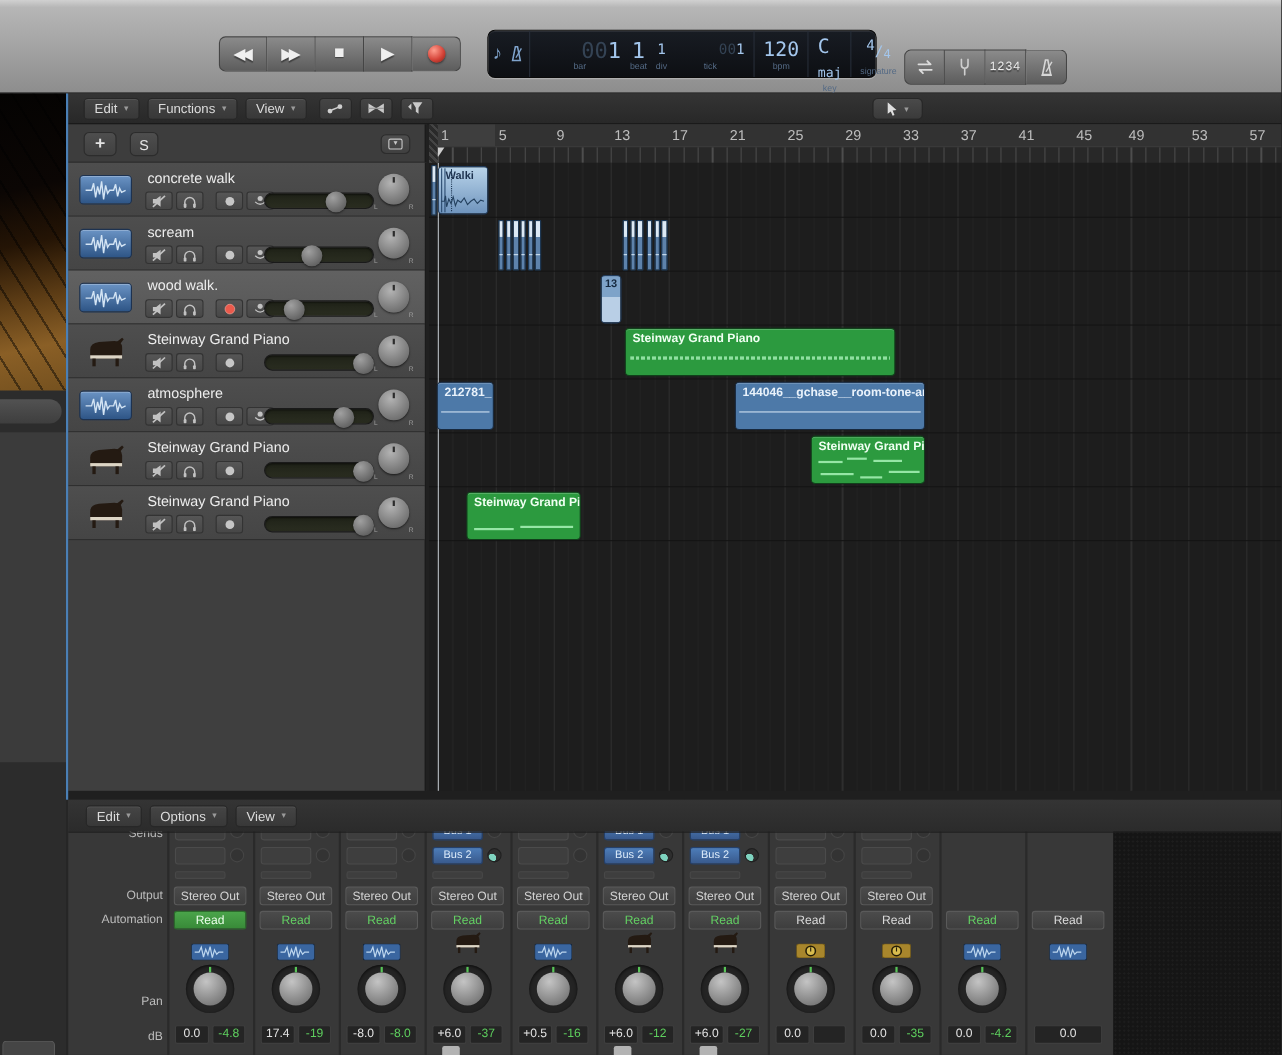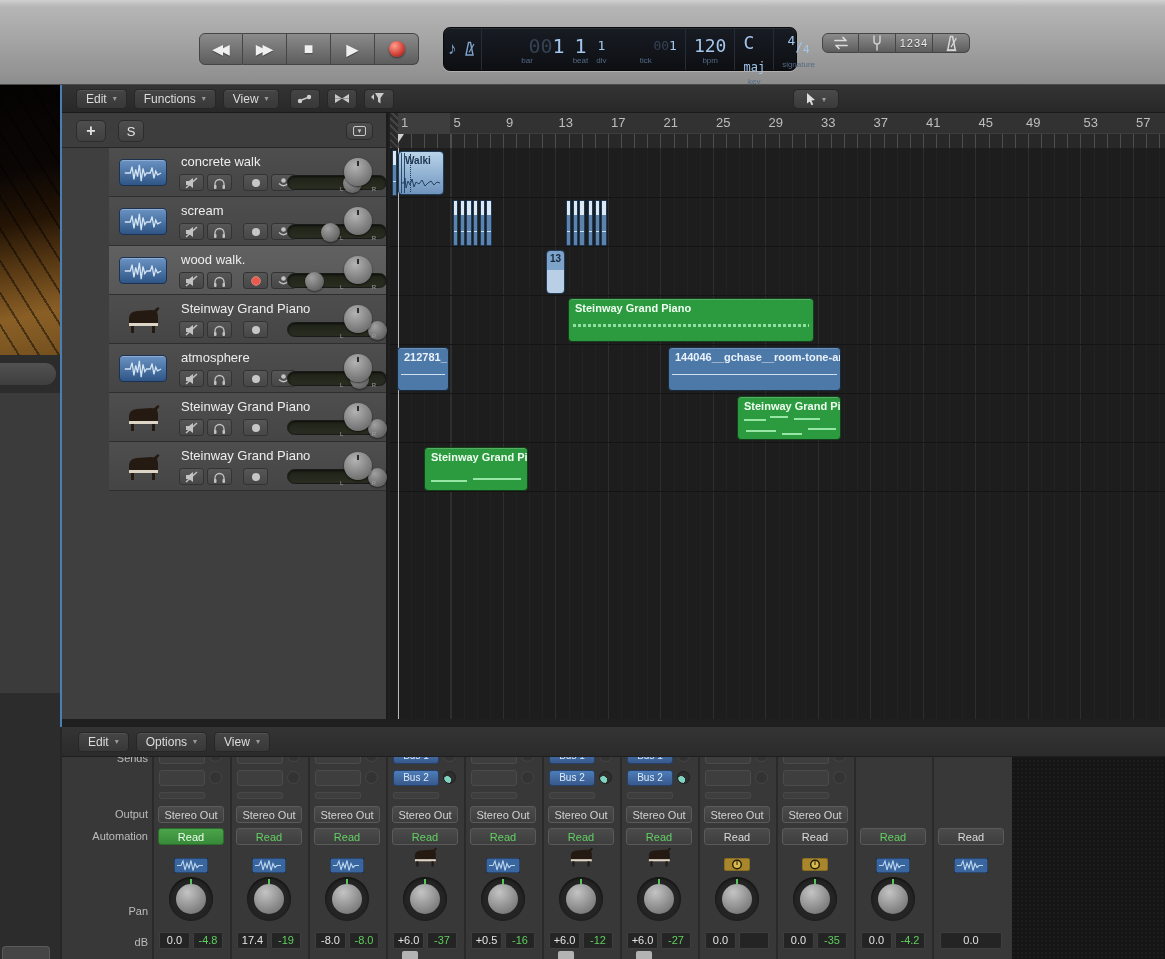--- a/index.html
+++ b/index.html
@@ -31,22 +31,22 @@
   .lcd-note { font-size:17px; }
   .lcd-unit { display:flex; flex-direction:column; align-items:center; justify-content:flex-end; padding:3px 4px 2px; }
   .lcd-val { font-family:"DejaVu Sans Mono",monospace; font-size:20px; line-height:22px; color:#a3c6ec; }
   .lcd-val.small { font-size:13px; line-height:22px; }
   .lcd-dim { color:#31405280; color:#344354;margin-left:39px; }
   .lcd-label { font-size:8px; color:#546a85; margin-top:-1px; }
   .lcd-key .k-big { font-size:18px; } .lcd-key .k-sm { font-size:12px; }
   .lcd-sig .s-hi { font-size:13px; vertical-align:6px; } .lcd-sig .s-lo { font-size:11px; vertical-align:-2px; } .lcd-sig .s-sl { font-size:13px; }
 
   .rgroup { position:absolute; left:822px; top:33px; display:flex; }
-  .r-btn { width:37px; height:20px; display:flex; align-items:center; justify-content:center;
-    background:linear-gradient(#8b8b8b,#5d5d5d); border:1px solid #454545; border-left:none; color:#e4e4e4; }
+  .r-btn { width:37px; height:32px; display:flex; align-items:center; justify-content:center;
+    background:linear-gradient(#8b8b8b,#5d5d5d); border:1px solid #454545; border-left:none; color:#e4e4e4;margin-top:12px; }
   .r-btn:first-child { border-left:1px solid #454545; border-radius:6px 0 0 6px; }
   .r-btn:last-child { border-radius:0 6px 6px 0; }
   .count-txt { font-size:11px; color:#ececec; letter-spacing:1px; text-shadow:0 1px 1px rgba(0,0,0,.4); }
 
   
   .leftstrip { position:absolute; left:0; top:85px; width:60px; height:874px; background:#2c2c2c; }
   .wood { height:270px;
     background:linear-gradient(168deg,#040302 0%,#0b0604 32%,#241405 50%,#5c3c15 68%,#8a5f26 84%,#75511f 100%);
     position:relative; overflow:hidden; }
   .wood::after { content:""; position:absolute; inset:0;
@@ -84,21 +84,21 @@
   .ruler-numbers { position:relative; height:21px; background:#323232; border-bottom:1px solid #3d3d3d; overflow:hidden; }
   .bar1-hl { position:absolute; left:8px; top:0; width:52px; height:21px; background:#3e3e3e; }
   .hatch { position:absolute; left:0; top:0; width:8px; height:35px; background:repeating-linear-gradient(45deg,#444 0 2px,#2a2a2a 2px 5px); z-index:2; }
   .rnum { position:absolute; bottom:3px; font-size:13px; color:#bdbdbd; }
   .ruler-ticks { position:relative; height:14px; background:#282828;
     background-image:repeating-linear-gradient(90deg,#4d4d4d 0 1px,transparent 1px 13.125px); background-position:8px 0; }
   .playhead-tri { position:absolute; left:2px; top:0; width:0; height:0; border-left:6px solid transparent; border-right:6px solid transparent; border-top:9px solid #cfcfcf; }
 
   
   .headers { position:absolute; left:0; top:63px; width:326px; height:571px; background:#3f3f3f; border-right:2px solid #1b1b1b; }
-  .trk { position:relative; height:49px; background:linear-gradient(#4e4e4e,#454545); border-bottom:1px solid #2e2e2e;margin-left:47px; }
+  .trk { position:relative; height:49px; background:linear-gradient(#4e4e4e,#454545); border-bottom:1px solid #2e2e2e; }
   .trk.selected { background:linear-gradient(#616161,#575757); }
   .trk-icon { position:absolute; left:10px; top:11px; width:48px; height:27px; border-radius:4px; display:flex; align-items:center; justify-content:center; }
   .trk-icon.wave { background:linear-gradient(#6a93c4,#2e5586); border:1px solid #1d3250; box-shadow:inset 0 1px 0 rgba(255,255,255,.25); }
   .trk-icon.piano { background:transparent; }
   .trk-name { position:absolute; left:72px; top:6px; font-size:13px; color:#ededed; }
   .trk-btns { position:absolute; left:70px; top:26px; display:flex; gap:3px; }
   .tb { width:25px; height:17px; background:linear-gradient(#565656,#474747); border:1px solid #333; border-radius:3px;
     display:flex; align-items:center; justify-content:center; }
   .tb-gap { width:5px; }
   .vol-wrap { position:absolute; left:178px; top:27px; width:100px; height:15px; background:linear-gradient(#1f2218,#2a2d20);

